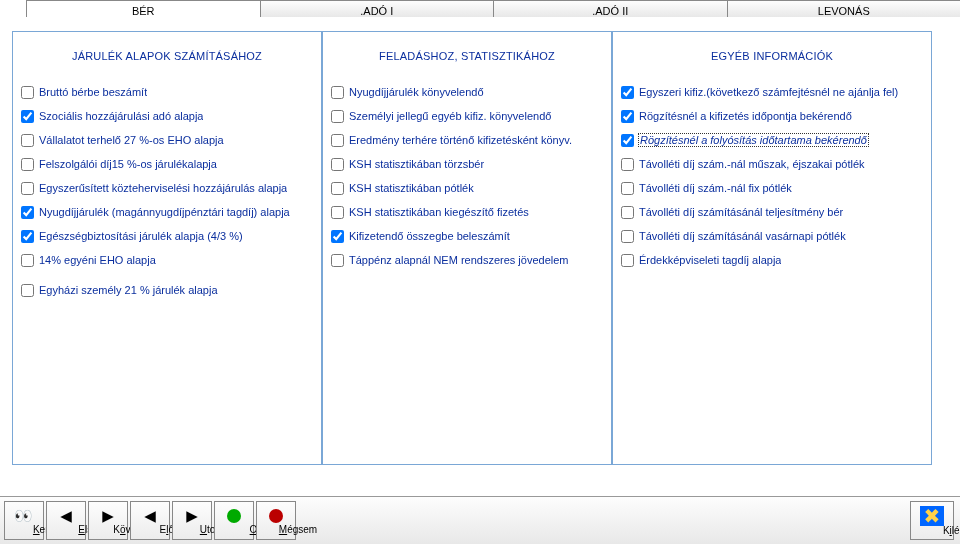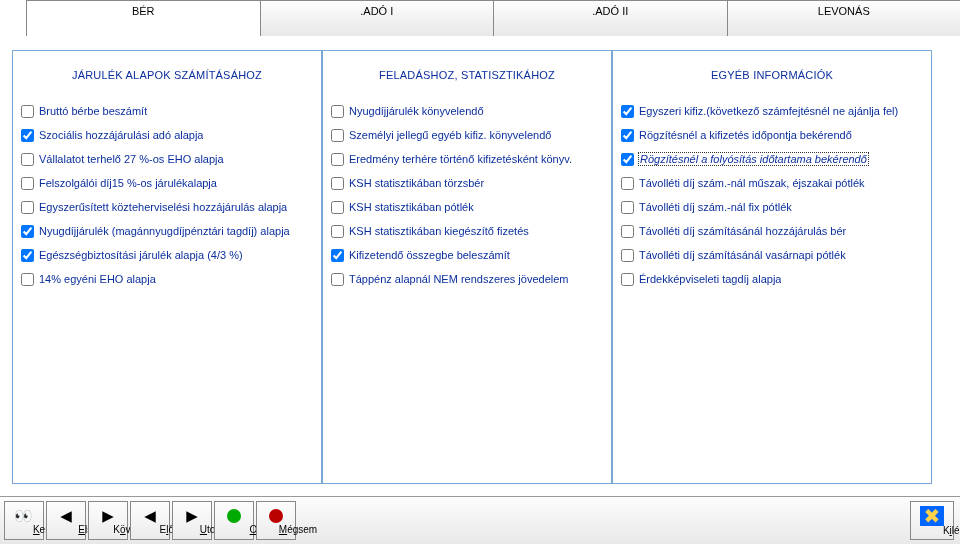--- a/index.html
+++ b/index.html
@@ -1,16 +1,16 @@
 <!DOCTYPE html>
 <html><head>
 <meta charset="utf-8">
 <style>
 html,body{margin:0;padding:0;width:960px;height:544px;font-family:Tahoma,Arial,sans-serif;font-size:11px;background:#fff;color:#000;}
-.tabs{display:flex;height:36px;margin-left:26px;}
+.tabs{display:flex;height:17px;margin-left:26px;}
 .tab{flex:1;border:1px solid #888;border-bottom:none;background:linear-gradient(#fdfdfd,#e8e8e8);text-align:center;line-height:20px;cursor:pointer;box-sizing:border-box;margin-right:-1px;}
 .tab.active{background:#fff;font-weight:normal;}
 .content{display:flex;padding:14px 12px 0 12px;height:448px;box-sizing:border-box;}
 .panel{border:1px solid #7aa7d6;padding:8px 6px 6px 6px;box-sizing:border-box;}
 .panel.c1{width:310px;}
 .panel.c2{width:290px;}
 .panel.c3{width:320px;}
 .panel-title{color:#0b2f9e;font-size:11px;text-align:center;font-weight:normal;padding:10px 0 18px 0;letter-spacing:0.2px;}
 .row{display:flex;align-items:center;height:24px;}
 .row input[type=checkbox]{margin:0 5px 0 2px;width:13px;height:13px;}
@@ -67,20 +67,24 @@
         <div class="row">
           <input type="checkbox" checked="" style="">
           <label>Egészségbiztosítási járulék alapja (4/3 %)</label>
         </div>
         <div class="row">
           <input type="checkbox" style="">
           <label>14% egyéni EHO alapja</label>
         </div>
       </div>
     <div class="gap"></div>
+    <div class="row">
+      <input type="checkbox" style="">
+      <label>Egyházi személy 21 % járulék alapja</label>
+    </div>
   </div>
   <div class="panel c2">
     <div class="panel-title">FELADÁSHOZ, STATISZTIKÁHOZ</div>
     <div id="list2">
         <div class="row">
           <input type="checkbox" style="">
           <label>Nyugdíjjárulék könyvelendő</label>
         </div>
         <div class="row">
           <input type="checkbox" style="">
@@ -130,21 +134,21 @@
         <div class="row">
           <input type="checkbox" style="">
           <label>Távolléti díj szám.-nál műszak, éjszakai pótlék</label>
         </div>
         <div class="row">
           <input type="checkbox" style="">
           <label>Távolléti díj szám.-nál fix pótlék</label>
         </div>
         <div class="row">
           <input type="checkbox" style="">
-          <label>Távolléti díj számításánál hozzájárulás bér</label>
+          <label>Távolléti díj számításánál teljesítmény bér</label>
         </div>
         <div class="row">
           <input type="checkbox" style="">
           <label>Távolléti díj számításánál vasárnapi pótlék</label>
         </div>
         <div class="row">
           <input type="checkbox" style="">
           <label>Érdekképviseleti tagdíj alapja</label>
         </div>
       </div>

